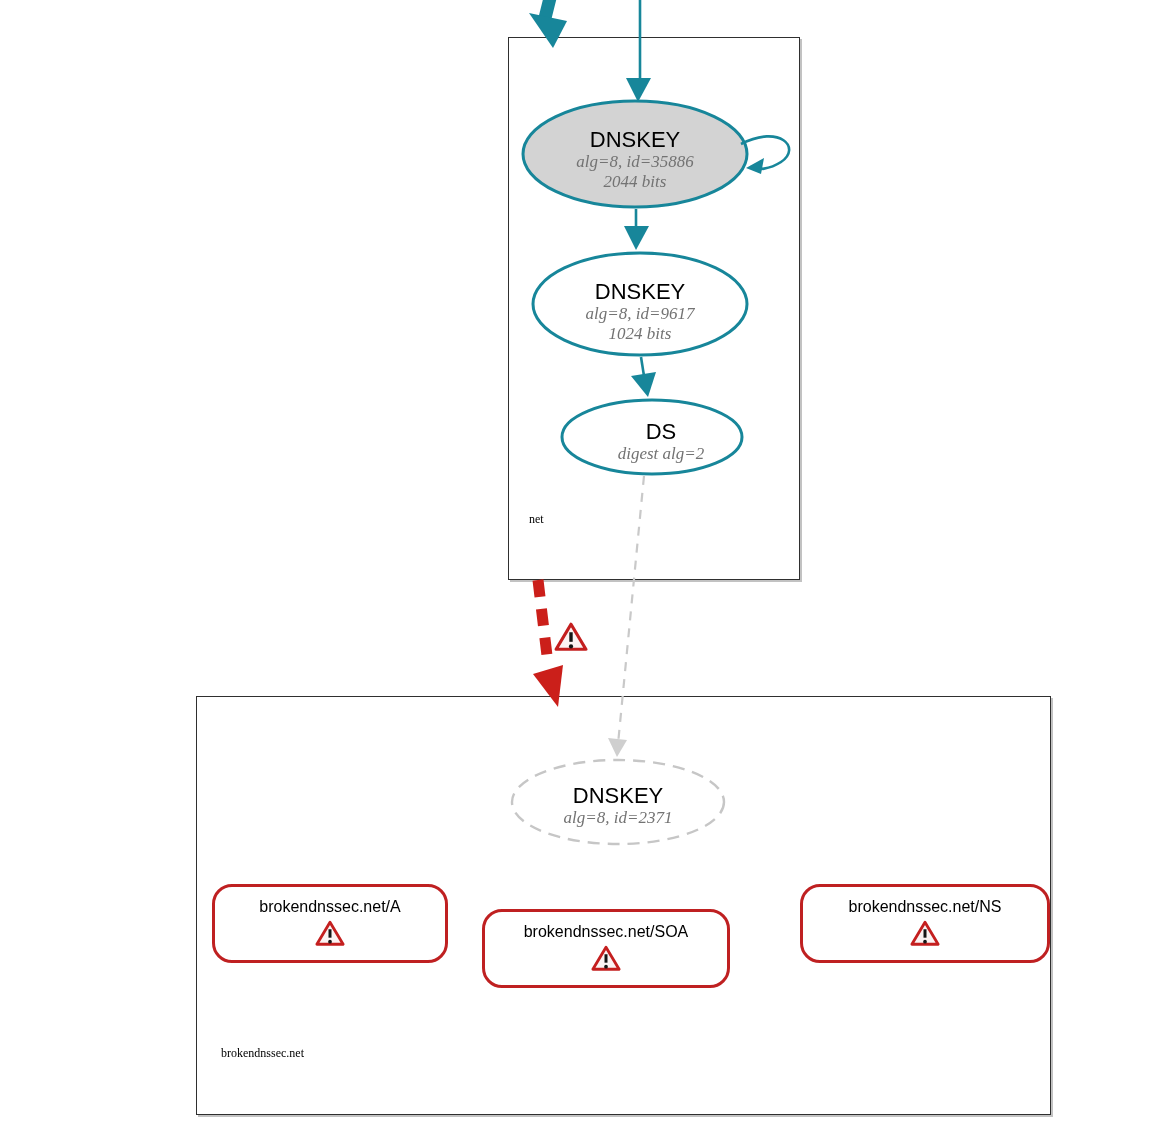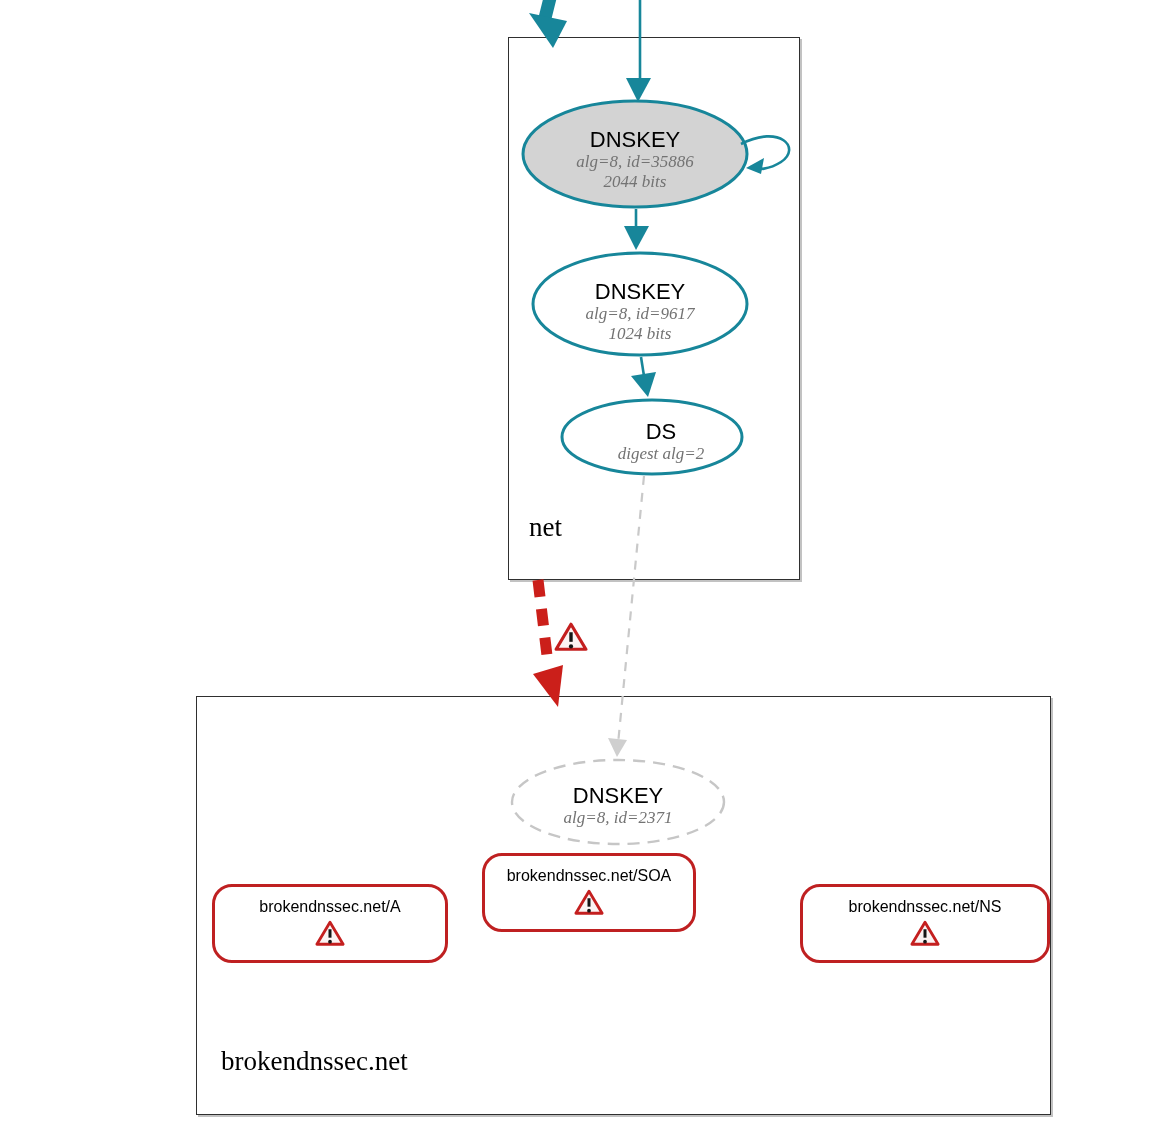--- a/index.html
+++ b/index.html
@@ -36,21 +36,21 @@
   .node-detail{
     font-family:"Liberation Serif", serif;
     font-size:17px;
     line-height:20px;
     color:#737373;
     font-style:italic;
   }
   .zone-name,.zone-time{
     position:absolute;
     font-family:"Liberation Serif", serif;
-    font-size:27px;
+    font-size:12px;
     color:#000;
     white-space:nowrap;
   }
   .rrset{
     position:absolute;
     height:79px;
     border:3px solid #bf2021;
     border-radius:20px;
     background:#ffffff;
     display:flex;
@@ -61,21 +61,21 @@
     box-sizing:border-box;
   }
   .rrset .rrset-label{
     font-family:"Liberation Sans", sans-serif;
     font-size:16px;
     line-height:24px;
     color:#000;
     white-space:nowrap;
   }
   .rrset-a{left:212px;top:884px;width:236px;}
-  .rrset-soa{left:482px;top:853px;width:214px;align-items:center;}
+  .rrset-soa{left:482px;top:909px;width:248px;align-items:center;}
   .rrset-ns{left:786px;top:884px;width:250px;margin-left:14px;}
   .warn{display:block;}
   .warn-float{
     position:absolute;
     left:554px;
     top:621px;
     width:34px;
     height:31px;
   }
 </style>

